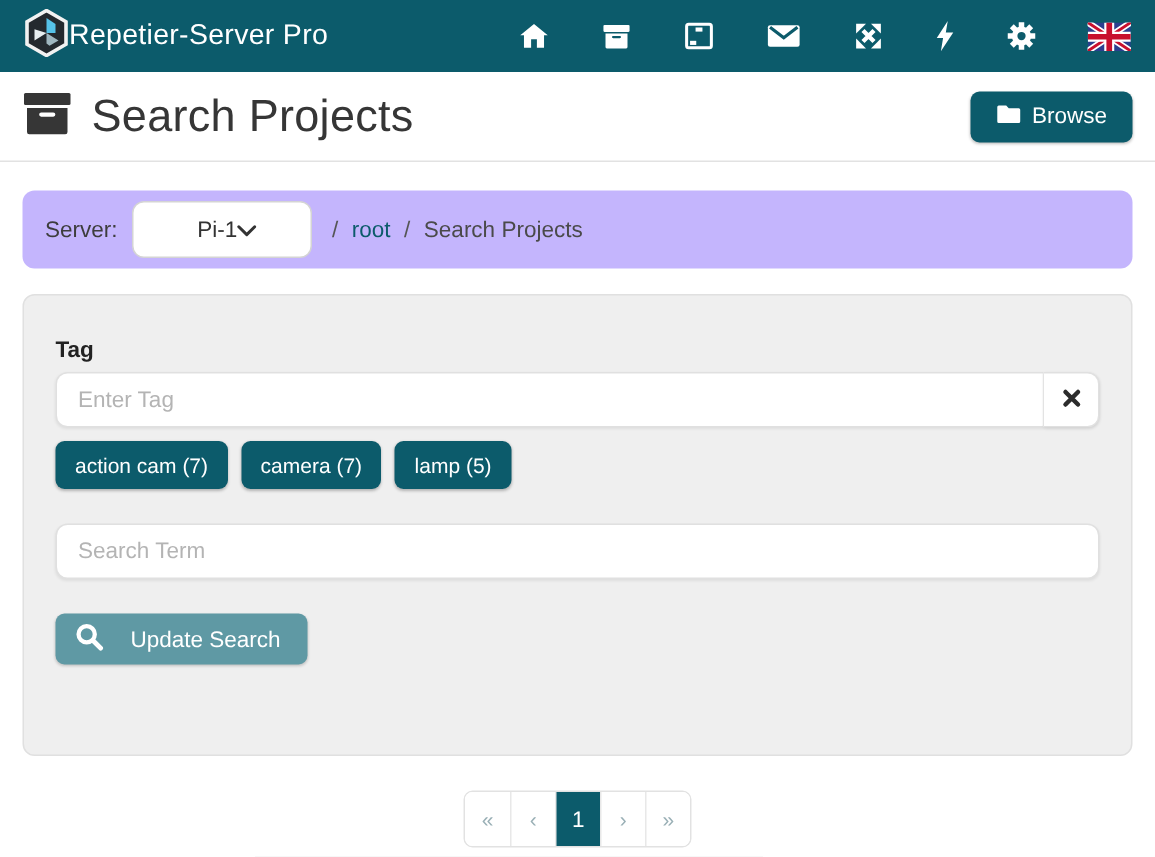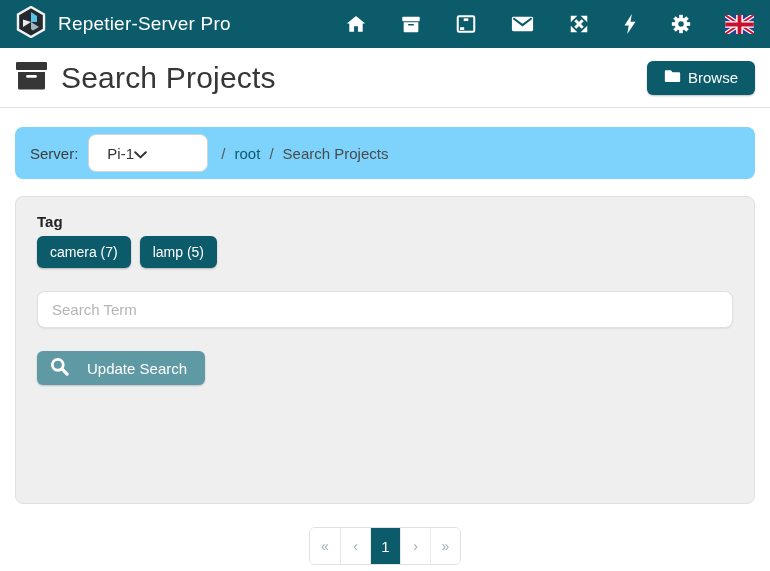--- a/index.html
+++ b/index.html
@@ -11,21 +11,21 @@
     color: #333;
   }
   
   .navbar {
     height: 48px;
     background: #0c5b6b;
     display: flex;
     align-items: center;
     padding: 0 16px;
   }
-  .brand { display: flex; align-items: center; gap: 12px; cursor: pointer; }
+  .brand { display: flex; align-items: center; cursor: pointer; }
   .brand-title { color: #fff; font-size: 19px; letter-spacing: .2px; }
   .nav-icons { margin-left: auto; display: flex; align-items: center; gap: 33px; }
   .nav-icon { display: flex; align-items: center; justify-content: center; cursor: pointer; }
   
   .page-header {
     height: 60px;
     display: flex;
     align-items: center;
     padding: 0 15px;
     border-bottom: 1px solid #e2e2e2;
@@ -50,54 +50,54 @@
     display: flex;
     align-items: center;
     gap: 7px;
     cursor: pointer;
     box-shadow: 0 1px 2px rgba(0,0,0,.25);
   }
   
   .server-bar {
     margin: 19px 15px 0;
     height: 52px;
-    background: #7dd3fc;
+    background: #c4b5fd;
     border-radius: 8px;
     display: flex;
     align-items: center;
     padding: 0 15px;
     font-size: 15px;
     color: #3d3d3d;
   }
   .server-label { margin-right: 10px; }
   .server-select {
     width: 120px;
     height: 38px;
     background: #fff;
     border: 1px solid #d4d4d4;
     border-radius: 8px;
     display: flex;
     align-items: center;
-    justify-content: flex-start;
+    justify-content: center;
     padding: 0 12px 0 18px;
     cursor: pointer;
     color: #333;
   }
   .breadcrumb { display: flex; align-items: center; gap: 9px; margin-left: 13px; }
   .crumb-sep { color: #555; }
   .crumb-link { color: #0c5b6b; text-decoration: none; cursor: pointer; }
   .crumb-current { color: #4a4a4a; }
   
   .card {
     margin: 17px 15px 0;
     height: 308px;
     background: #efefef;
     border: 1px solid #e0e0e0;
     border-radius: 8px;
-    padding: 16px 21px 0;
+    padding: 28px 21px 0;
   }
   .field-label { font-size: 15px; font-weight: bold; color: #222; margin-bottom: 6px; }
   .input-group { display: flex; height: 37px; margin-bottom: 9px; }
   .text-input {
     flex: 1;
     height: 37px;
     border: 1px solid #e0e0e0;
     border-radius: 8px;
     background: #fff;
     padding: 0 14px;
@@ -292,21 +292,32 @@
   <div class="breadcrumb">
     <span class="crumb-sep">/</span>
     <a class="crumb-link">root</a>
     <span class="crumb-sep">/</span>
     <span class="crumb-current">Search Projects</span>
   </div>
 </div>
 
 <div class="card">
   <div class="field-label">Tag</div>
+  <div class="input-group">
+    <input class="text-input" type="text" placeholder="Enter Tag" style="">
+    <button class="clear-btn">
+      <span>
+        <svg width="13" height="13" viewBox="0 0 14 14">
+            <path d="M2.5 2.5 L11.5 11.5 M11.5 2.5 L2.5 11.5" stroke="#2c2c2c" stroke-width="3.2" stroke-linecap="round"></path>
+          </svg>
+      </span>
+    </button>
+  </div>
   <div class="chips">
+    <button class="chip">action cam (7)</button>
     <button class="chip">camera (7)</button>
     <button class="chip">lamp (5)</button>
   </div>
   <div class="search-input-wrap">
     <input class="text-input" type="text" placeholder="Search Term" style="">
   </div>
   <button class="update-btn">
     <span>
       <svg width="19" height="19" viewBox="0 0 20 20">
           <circle cx="8.2" cy="8.2" r="5.7" fill="none" stroke="#fff" stroke-width="3"></circle>

